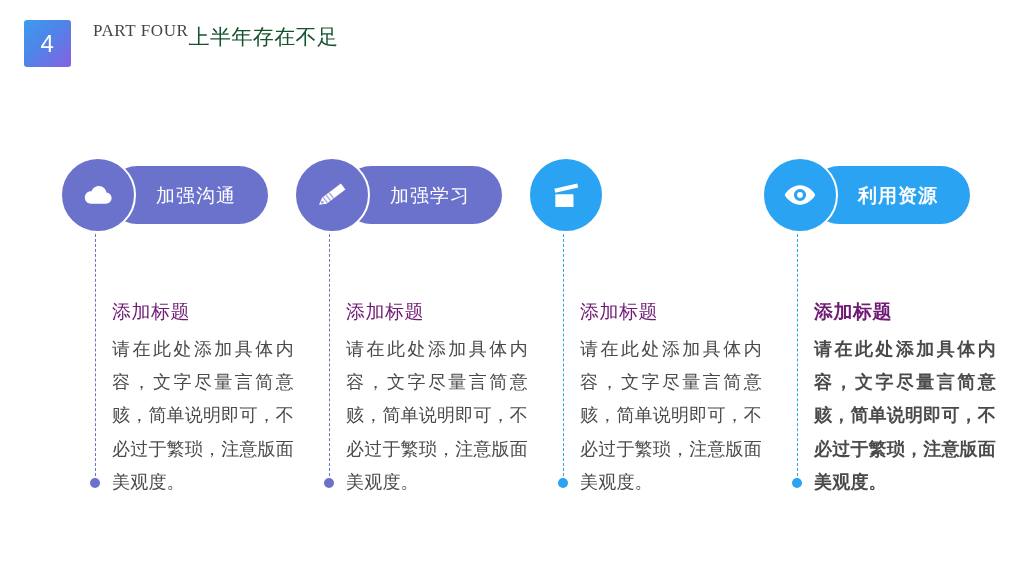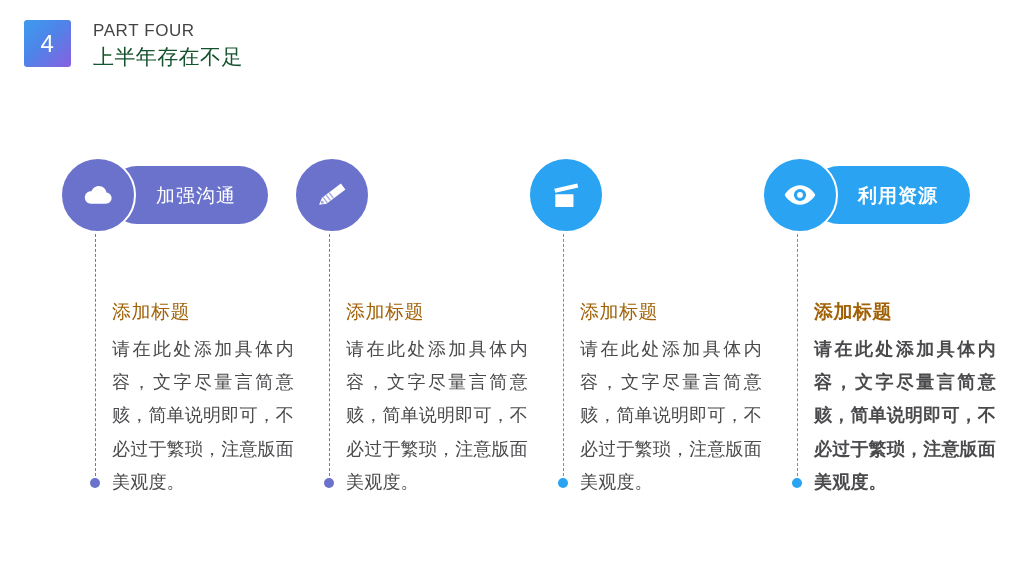--- a/index.html
+++ b/index.html
@@ -32,23 +32,24 @@
     align-items: center;
     justify-content: center;
     color: #ffffff;
     font-size: 24px;
     font-weight: 400;
     letter-spacing: 0.5px;
   }
   .header-texts {
     margin-left: 22px;
     display: flex;
-    flex-direction: column;
+    flex-direction: row;
     justify-content: flex-start;
     padding-top: 1px;
+    font-family: Liberation Serif, serif;
   }
   .header-eyebrow {
     font-size: 17px;
     color: #444447;
     letter-spacing: 0.6px;
     line-height: 1.18;
     font-weight: 400;
   }
   .header-title {
     font-size: 21px;
@@ -140,21 +141,21 @@
 
   
   .textblock {
     position: absolute;
     left: 52px;
     top: 300px;
     width: 182px;
   }
   .tb-title {
     font-size: 19px;
-    color: #a16207;
+    color: #701a75;
     line-height: 1.25;
     letter-spacing: 0.5px;
   }
   .tb-body {
     margin-top: 9px;
     font-size: 18px;
     color: #4a4a4d;
     line-height: 1.85;
     letter-spacing: 0.2px;
     text-align: justify;
@@ -194,20 +195,23 @@
     <div class="textblock">
       <div class="tb-title">添加标题</div>
       <div class="tb-body">请在此处添加具体内容，文字尽量言简意赅，简单说明即可，不必过于繁琐，注意版面美观度。</div>
     </div>
   </div>
 
   <div class="column purple" style="left:294px;">
     <div class="connector"></div>
     <div class="end-dot"></div>
 
+    <div class="pill">
+      <span class="pill-label">加强学习</span>
+    </div>
 
     <div class="circle">
       <span>
         <svg width="32" height="32" viewBox="0 0 24 24" fill="#ffffff">
           <g transform="rotate(8 12 12)">
             <path d="M17.4 2.6 21.4 6.6 8.9 19.1 3.4 20.6 4.9 15.1z"></path>
             <path d="M4.6 16.1 7.9 19.4 6.0 20.0 4.0 18.0z" fill="#6B72CC" opacity="0"></path>
             <path d="M6.1 14.2 9.8 17.9 9.0 18.7 5.3 15.0z" fill="#6B72CC" opacity="0.55"></path>
             <path d="M8.1 12.2 11.8 15.9 11.0 16.7 7.3 13.0z" fill="#6B72CC" opacity="0.55"></path>
             <path d="M10.1 10.2 13.8 13.9 13.0 14.7 9.3 11.0z" fill="#6B72CC" opacity="0.55"></path>

